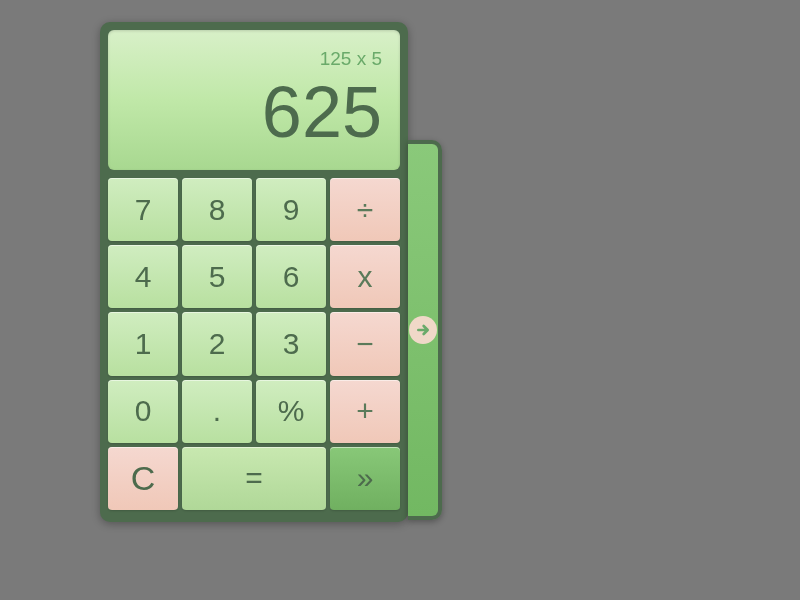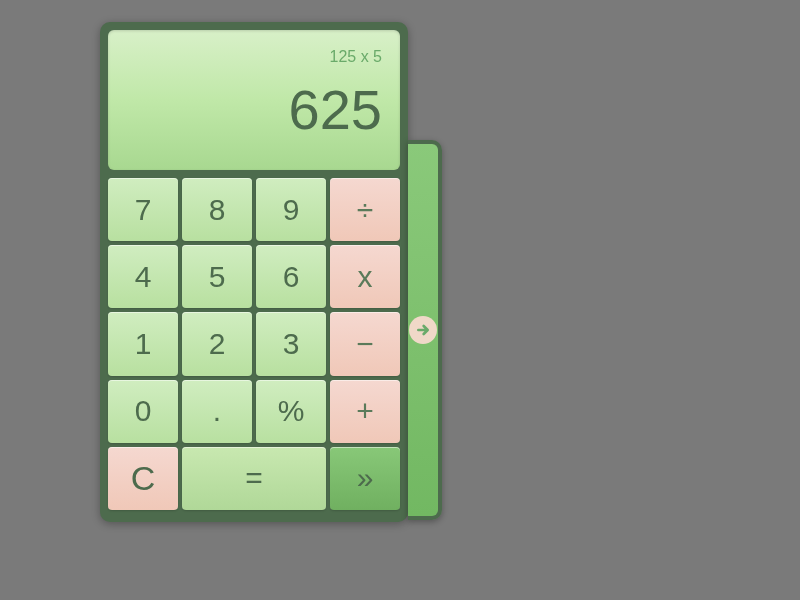--- a/index.html
+++ b/index.html
@@ -29,30 +29,30 @@
     padding: 12px 18px;
     display: flex;
     flex-direction: column;
     justify-content: flex-start;
     align-items: flex-end;
     margin-bottom: 8px;
     box-shadow: inset 0 1px 3px rgba(0,0,0,0.15);
   }
   .expression {
     color: #6aaa6a;
-    font-size: 16px;
+    font-size: 19px;
     font-weight: 500;
     margin-top: 6px;
   }
   .result {
     color: #4d6b4d;
-    font-size: 56px;
+    font-size: 72px;
     font-weight: 500;
     line-height: 1;
-    margin-top: 16px;
+    margin-top: 6px;
   }
   .keypad {
     display: grid;
     grid-template-columns: repeat(4, 1fr);
     grid-template-rows: repeat(5, 1fr);
     gap: 4px;
     height: 332px;
   }
   .key {
     border: none;

